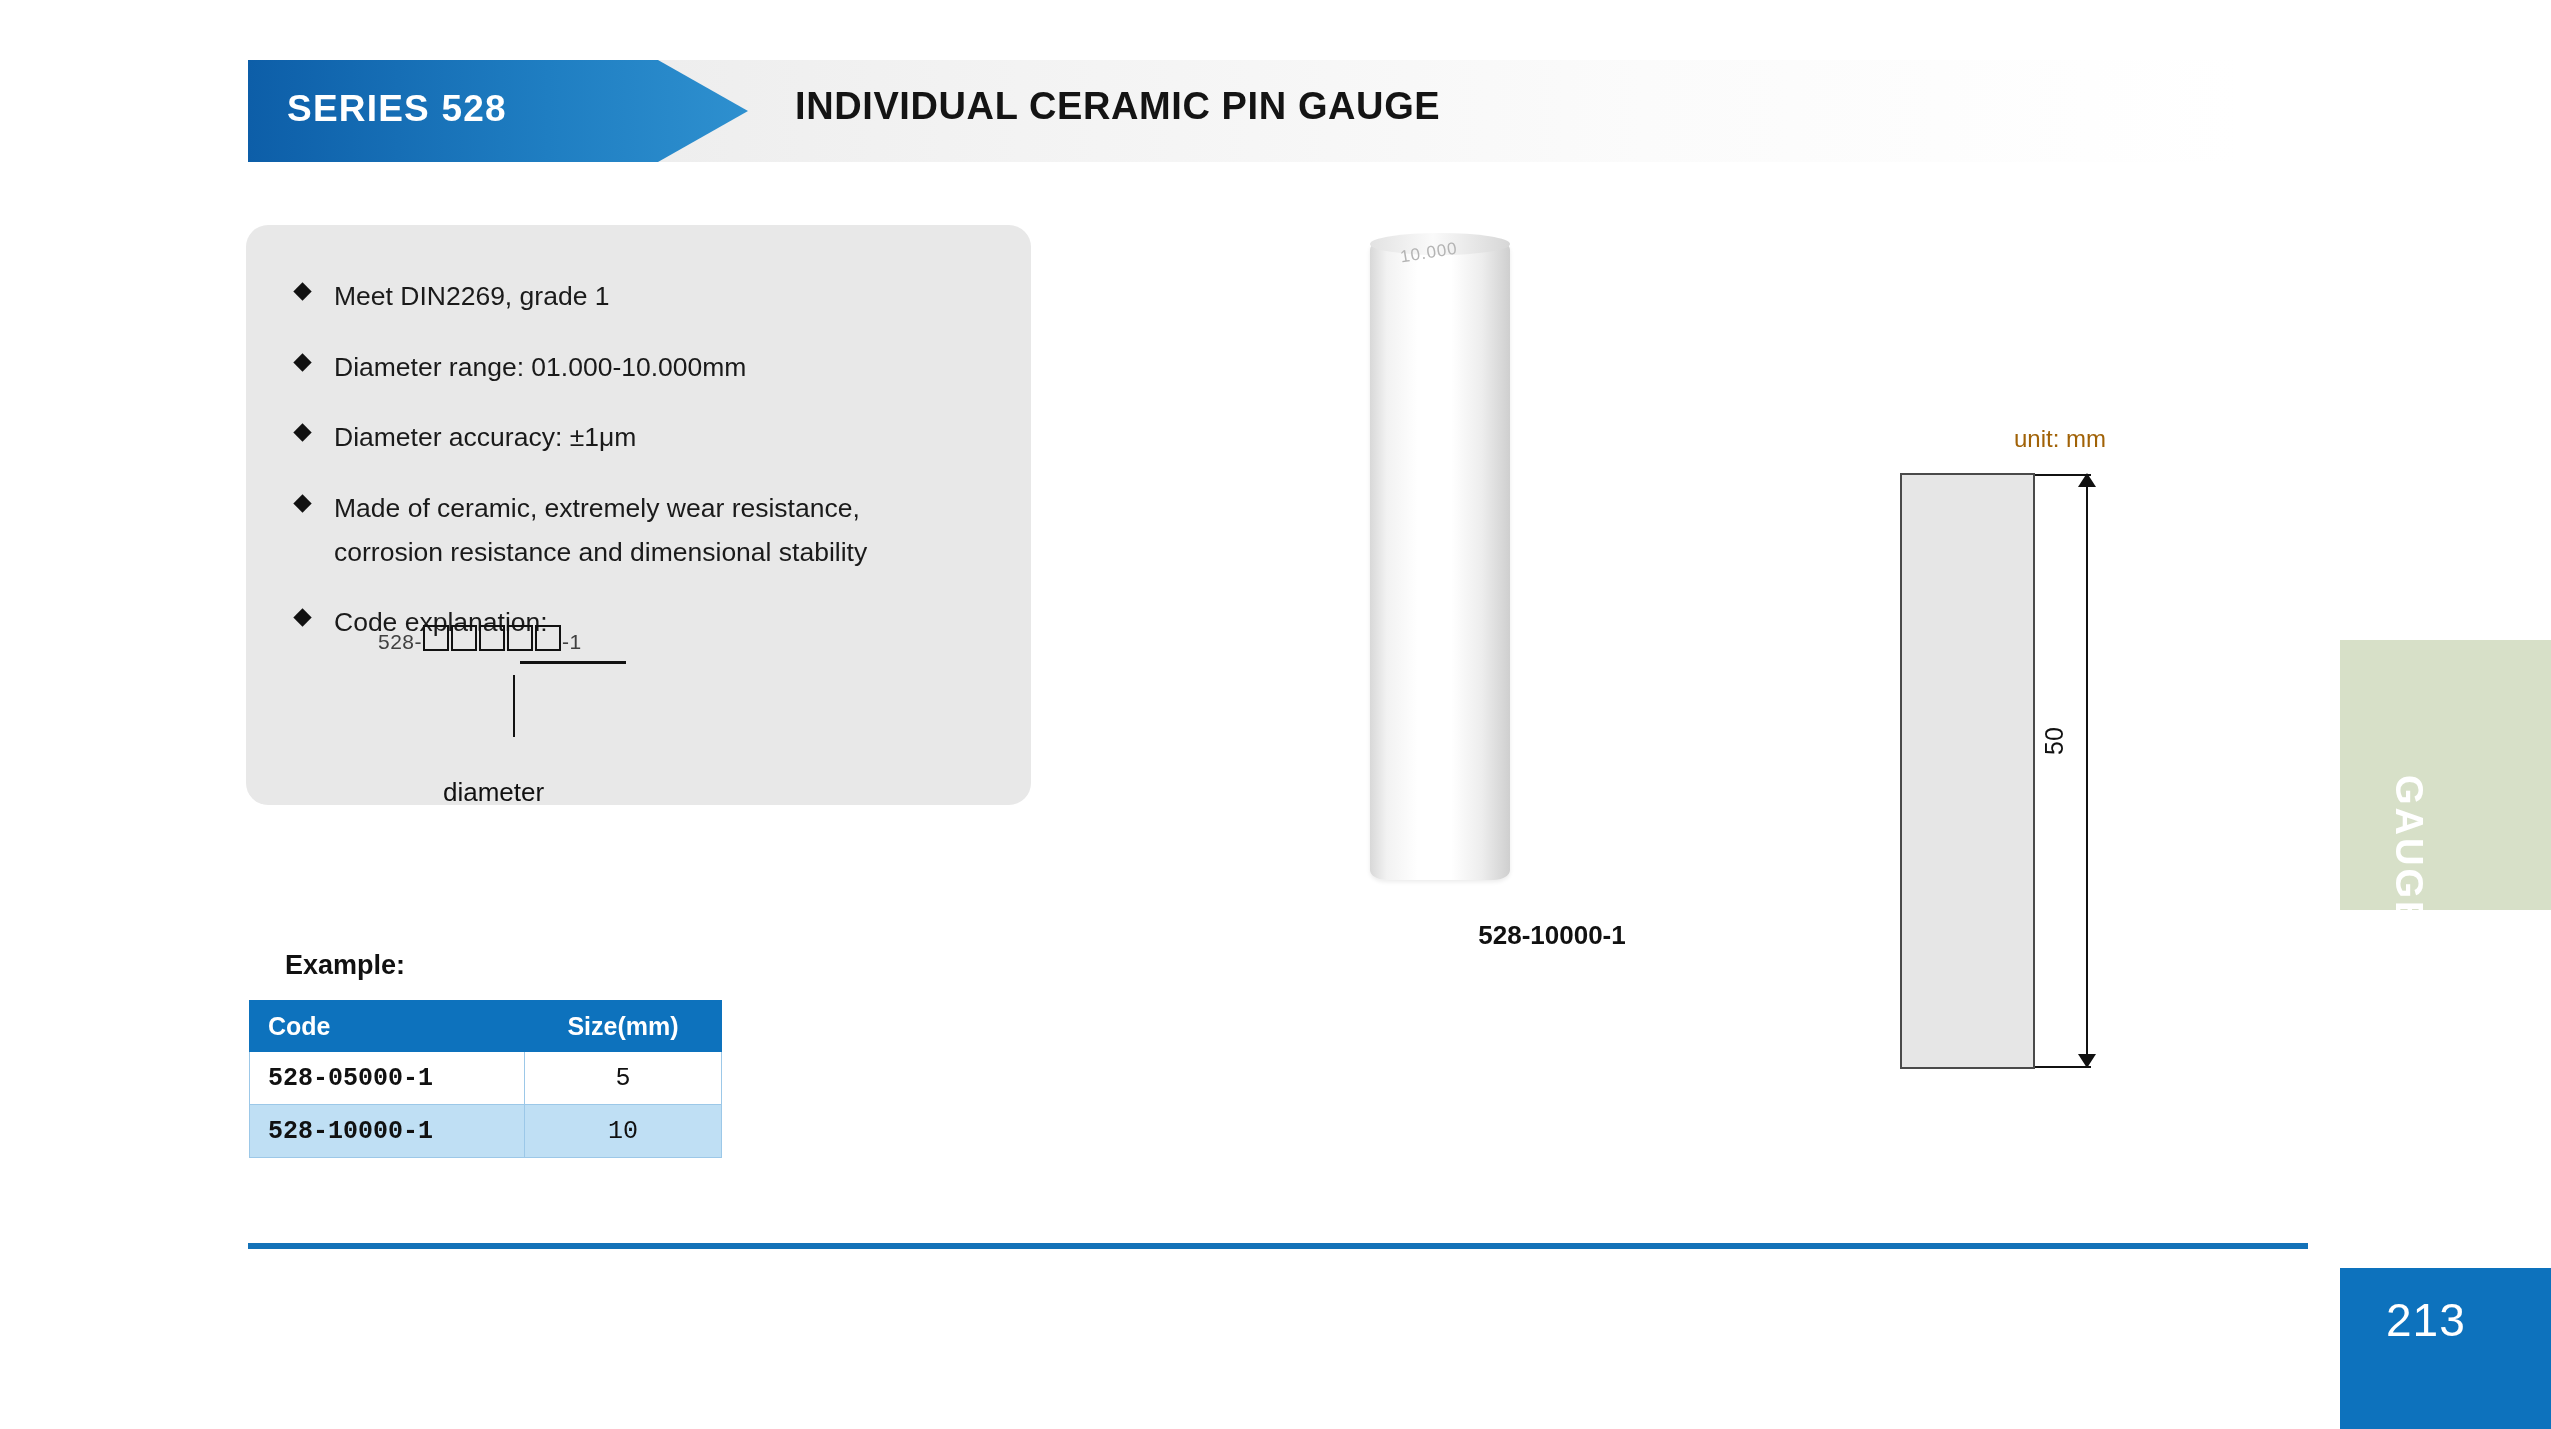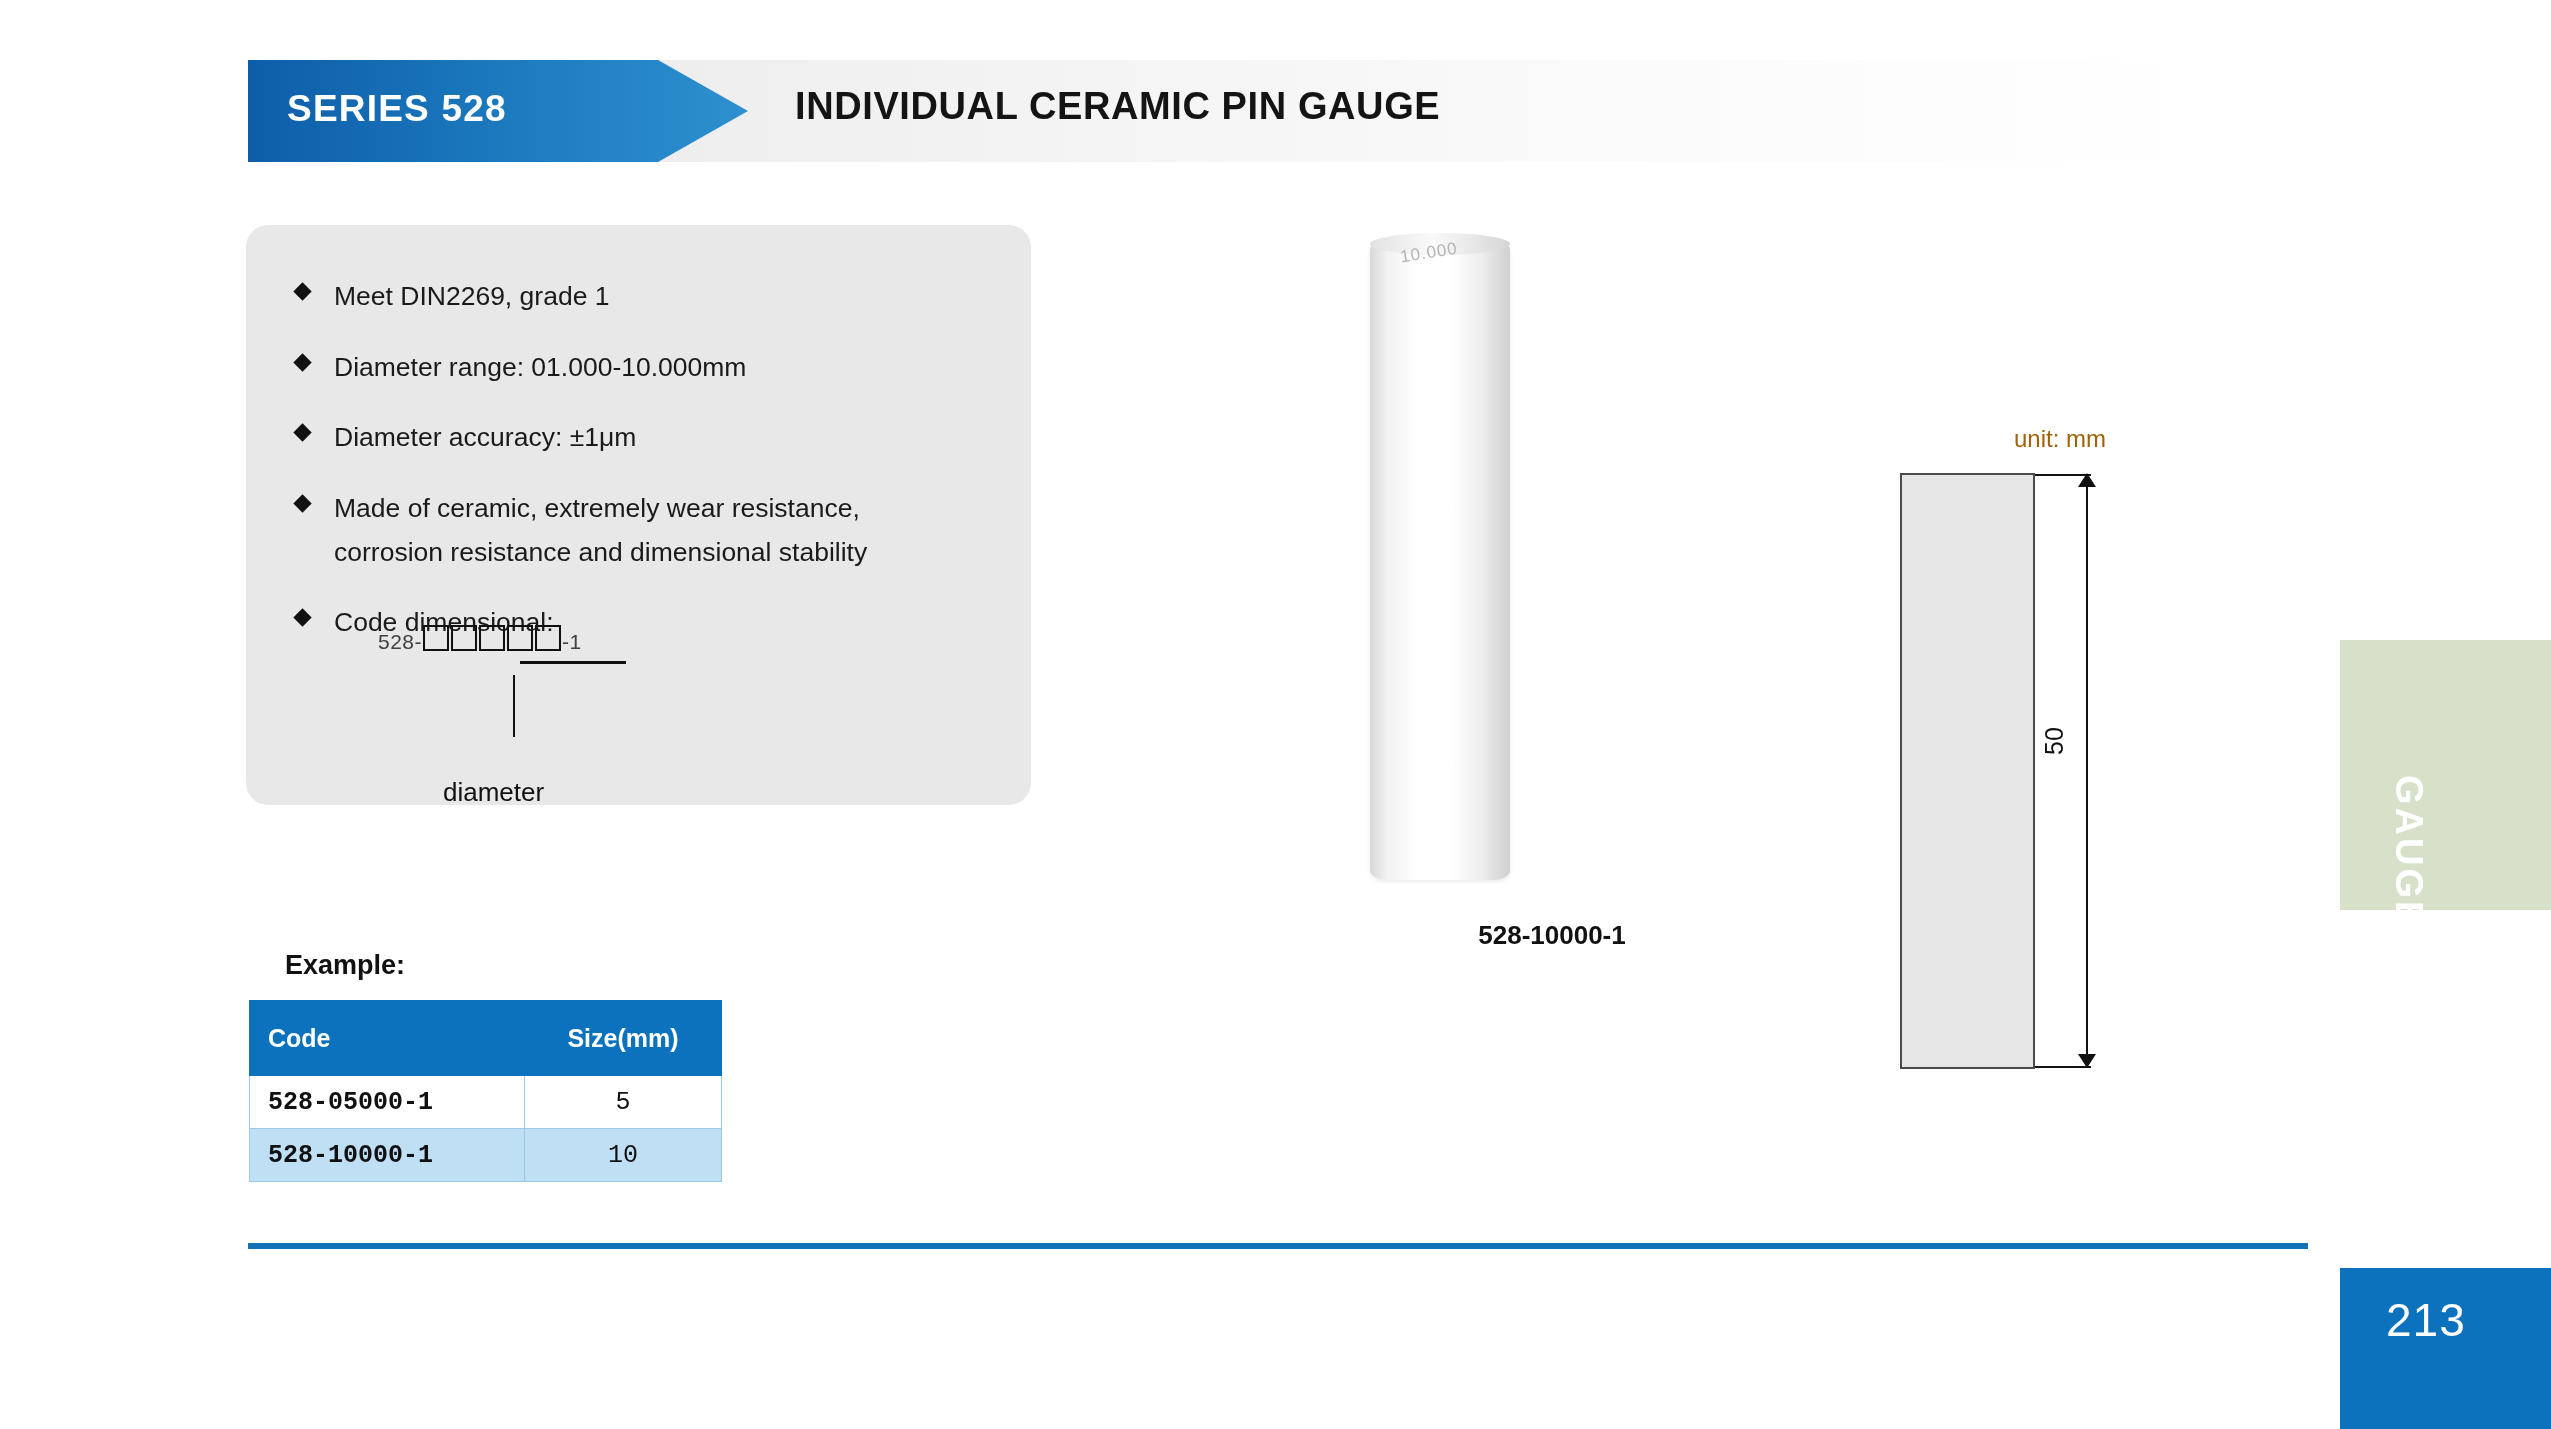--- a/index.html
+++ b/index.html
@@ -154,21 +154,21 @@
     left: 249px;
     top: 1000px;
     border-collapse: collapse;
     font-size: 25px;
   }
   .example-table th {
     background: #0d72bd;
     color: #ffffff;
     font-weight: bold;
     height: 50px;
-    padding: 12px 18px;
+    padding: 0 18px;
     text-align: left;
     border: 1px solid #0d72bd;
   }
   .example-table th.size-col {
     text-align: center;
   }
   .example-table td {
     height: 52px;
     padding: 0 18px;
     border: 1px solid #9cc8e8;
@@ -370,21 +370,21 @@
     <span class="bullet"></span>
     <span>Diameter accuracy: ±1μm</span>
   </div>
   <div class="feature-item">
     <span class="bullet"></span>
     <span>Made of ceramic, extremely wear resistance,</span>
     <span class="cont">corrosion resistance and dimensional stability</span>
   </div>
   <div class="feature-item">
     <span class="bullet"></span>
-    <span>Code dimensional:</span>
+    <span>Code explanation:</span>
   </div>
 </div>
 
 <div class="code-expl-line">
   <span>528-</span><span class="code-box"></span><span class="code-box"></span><span class="code-box"></span><span class="code-box"></span><span class="code-box"></span><span>-1</span>
 </div>
 <div class="code-underline"></div>
 <div class="code-leader"></div>
 <div class="diameter-label">diameter</div>
 

